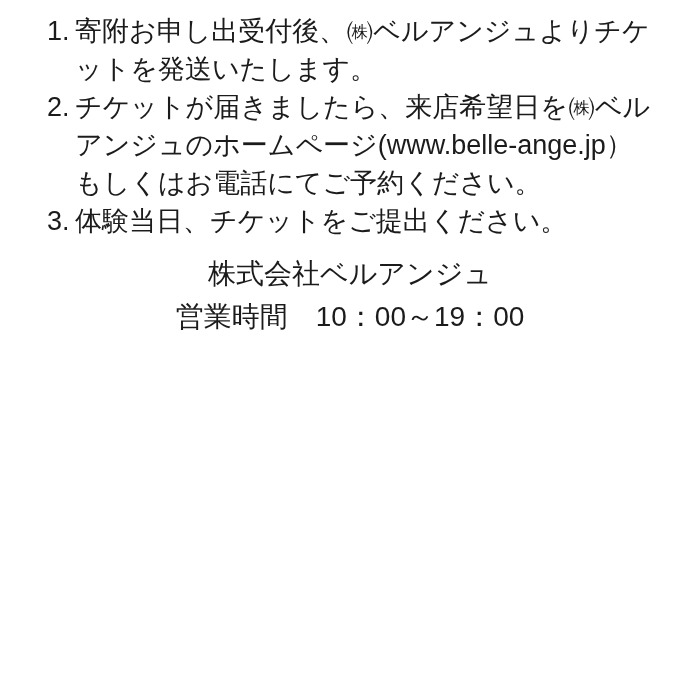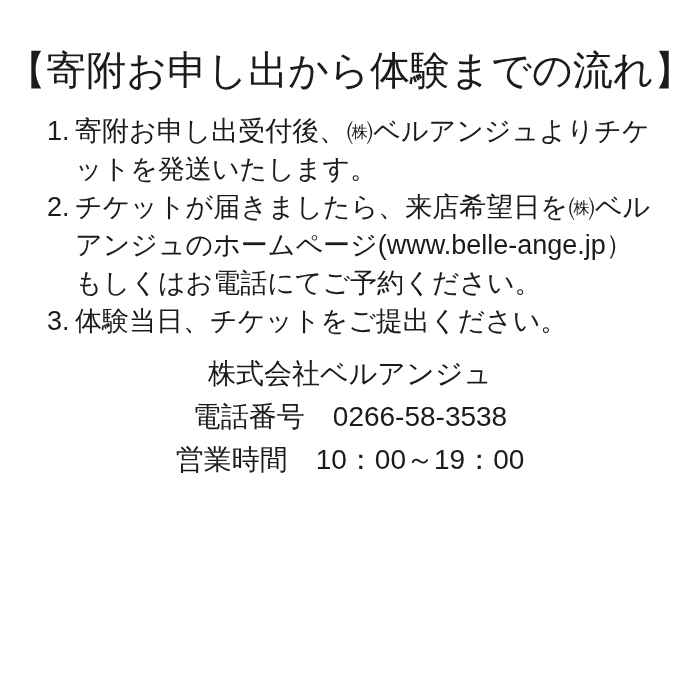--- a/index.html
+++ b/index.html
@@ -68,37 +68,35 @@
   }
   .contact-line {
     white-space: nowrap;
   }
 </style>
 </head>
 <body>
 
 <div class="page">
 
-  <h1 class="flow-title serif">【寄附お申し出から体験までの流れ】</h1>
 
   <ol class="steps">
     <li class="step">
       <span class="step-num">1.</span>
       <span class="step-txt">寄附お申し出受付後、㈱ベルアンジュよりチケットを発送いたします。</span>
     </li>
     <li class="step">
       <span class="step-num">2.</span>
       <span class="step-txt">チケットが届きましたら、来店希望日を㈱ベルアンジュのホームページ(www.belle-ange.jp）もしくはお電話にてご予約ください。</span>
     </li>
     <li class="step">
       <span class="step-num">3.</span>
       <span class="step-txt">体験当日、チケットをご提出ください。</span>
     </li>
   </ol>
 
 
   <div class="contact">
     <div class="contact-line">株式会社ベルアンジュ</div>
-    <div class="contact-line">電話番号　0266-58-3538</div>
     <div class="contact-line">営業時間　10：00～19：00</div>
   </div>
 
 </div>
 
 </body></html>

